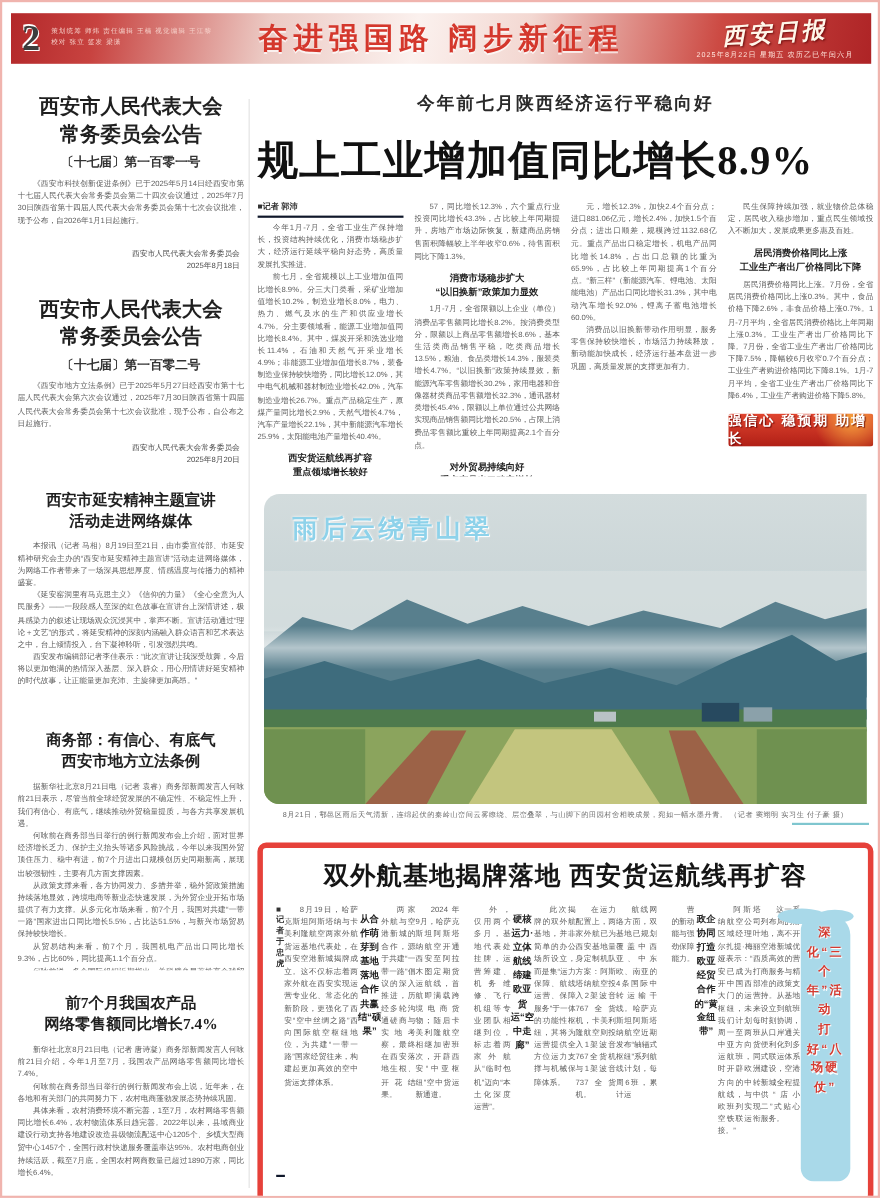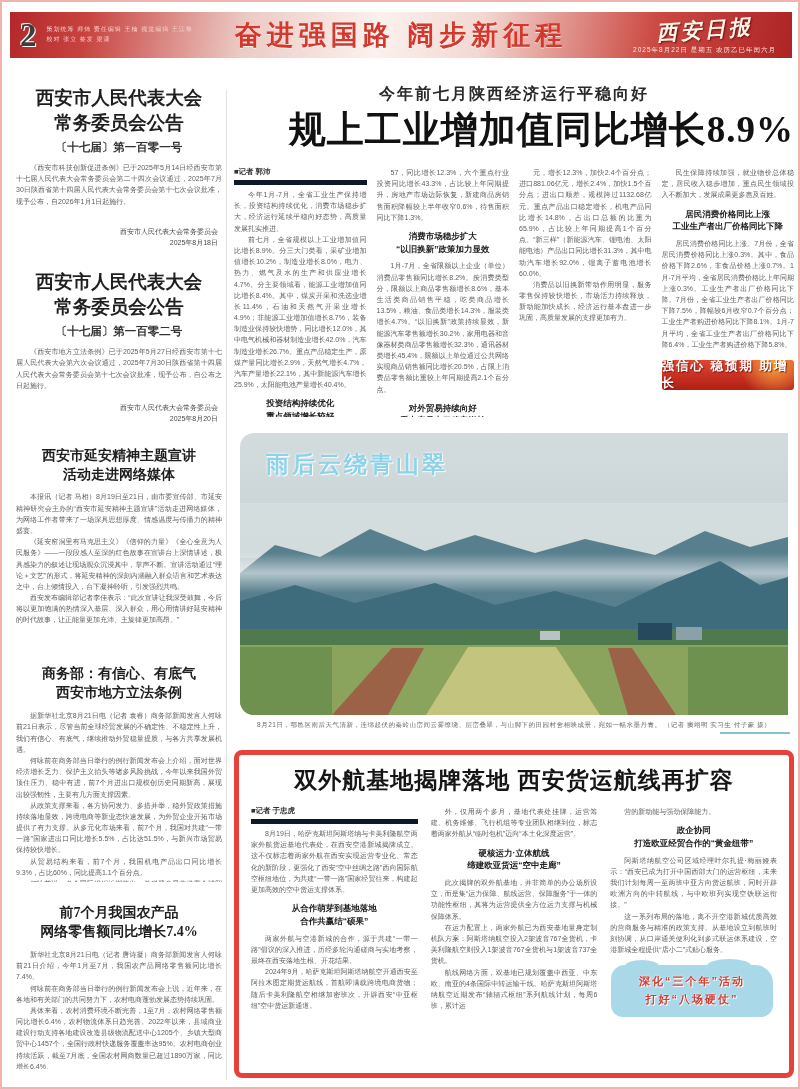--- a/index.html
+++ b/index.html
@@ -31,47 +31,47 @@
   .la-title.small { font-size:14px; }
   .la-sub { text-align:center; font-size:11.5px; font-weight:700; color:#333; margin-top:4px;
     font-family:"Liberation Serif",serif; }
   .la-body { margin-top:7px; overflow:hidden; }
   .la-body p, .mb p { font-size:7px; line-height:1.6; color:#5d5d5d; text-align:justify; text-indent:2em; }
   .la-sign { text-align:right; font-size:7px; color:#4a4a4a; line-height:1.6; margin-top:2px; padding-right:4px;}
 
   
   .main-col { position:absolute; left:232px; top:82px; width:560px; }
   .kicker { text-align:center; font-size:16px; font-weight:700; color:#2a2a2a; letter-spacing:2px; }
-  .headline { text-align:right; font-size:37px; font-weight:900; color:#111; letter-spacing:1px;
-    margin-top:0; white-space:nowrap; }
+  .headline { text-align:left; font-size:37px; font-weight:900; color:#111; letter-spacing:1px;
+    margin-top:16px; white-space:nowrap; }
   .headline .num { font-family:"Liberation Serif","DejaVu Serif",serif; font-weight:700; }
   .body-cols { display:flex; gap:10px; margin-top:12px; height:250px; overflow:hidden; }
   .bcol { flex:1; overflow:hidden; }
-  .byline { font-size:7.5px; font-weight:700; color:#333; border-bottom:5px solid #0f172a; padding-bottom:3px; margin-bottom:4px; }
+  .byline { font-size:7.5px; font-weight:700; color:#333; border-bottom:2px solid #0f172a; padding-bottom:3px; margin-bottom:4px; }
   .subhead { font-size:8.5px; font-weight:800; color:#222; text-align:center; line-height:1.5;
     margin:7px 0 5px; white-space:pre-line; }
   .badge-red { margin-top:10px; height:30px; border-radius:3px; display:flex; align-items:center; justify-content:center;
     background:radial-gradient(circle at 85% 15%, #f6a13c 0%, rgba(246,161,60,0) 30%),
                linear-gradient(180deg,#e0452f 0%,#b01f16 100%);
     color:#fff; font-weight:800; font-size:12.5px; letter-spacing:2px;
     text-shadow:1px 1px 1px rgba(90,0,0,.7); }
 
   
   .photo-fig { position:relative; margin:16px 0 0 6px; width:589px; height:282px; border-radius:14px; overflow:hidden; }
   .photo-title { position:absolute; left:26px; top:16px; font-size:23px; font-weight:800; color:#8ed2ea;
     letter-spacing:3px; text-shadow:0 0 3px #fff,1px 1px 0 rgba(255,255,255,.9); }
   .photo-caption { margin-top:6px; text-align:center; font-size:6.5px; color:#6b6b6b; letter-spacing:.5px; }
   .teal-rule { position:absolute; right:4px; margin-top:2px; width:70px; height:2px; background:#7fc6cf; }
 
   
   .featured { position:relative; margin-top:20px; width:560px; height:328px;
     border:5px solid #e6413a; border-radius:8px; background:#fff; padding:10px 12px 8px; overflow:hidden; }
   .f-headline { text-align:center; font-size:23px; font-weight:900; color:#151515; letter-spacing:1px; }
   .f-cols { display:flex; gap:13px; margin-top:10px; height:252px; overflow:hidden; }
-  .fcol { flex:1; overflow:hidden; display:flex; flex-direction:column; }
+  .fcol { flex:1; overflow:hidden; display:flex; flex-direction:row; }
   .badge-teal { position:relative; margin:10px 4px 0 auto; width:162px; min-height:52px; background:#a9d9e9;
     border-radius:14px 18px 12px 12px; padding:8px 6px 6px; text-align:center; }
   .badge-teal::before { content:""; position:absolute; top:-5px; left:14px; width:34px; height:12px;
     background:#a9d9e9; border-radius:50%; }
   .badge-teal::after { content:""; position:absolute; top:-6px; right:22px; width:44px; height:14px;
     background:#a9d9e9; border-radius:50%; }
   .badge-teal div { position:relative; font-size:11px; font-weight:700; color:#d63a30; letter-spacing:2px;
     line-height:1.6; text-shadow:0 0 2px #fff,1px 1px 0 #fff; }
 </style>
 </head>
@@ -160,21 +160,21 @@
   <div class="main-col">
 
     <div class="kicker">今年前七月陕西经济运行平稳向好</div>
     <div class="headline"><span>规上工业增加值同比增长</span><span class="num">8.9%</span></div>
 
     <div class="body-cols">
       <div class="bcol mb">
         <div class="byline">■记者 郭沛</div>
         <p>今年1月-7月，全省工业生产保持增长，投资结构持续优化，消费市场稳步扩大，经济运行延续平稳向好态势，高质量发展扎实推进。</p>
         <p>前七月，全省规模以上工业增加值同比增长8.9%。分三大门类看，采矿业增加值增长10.2%，制造业增长8.0%，电力、热力、燃气及水的生产和供应业增长4.7%。分主要领域看，能源工业增加值同比增长8.4%。其中，煤炭开采和洗选业增长11.4%，石油和天然气开采业增长4.9%；非能源工业增加值增长8.7%，装备制造业保持较快增势，同比增长12.0%，其中电气机械和器材制造业增长42.0%，汽车制造业增长26.7%。重点产品稳定生产，原煤产量同比增长2.9%，天然气增长4.7%，汽车产量增长22.1%，其中新能源汽车增长25.9%，太阳能电池产量增长40.4%。</p>
-        <div class="subhead">投资结构持续优化
+        <div class="subhead">西安货运航线再扩容
 重点领域增长较好</div>
 
       </div>
       <div class="bcol mb">
         <p>57，同比增长12.3%，六个重点行业投资同比增长43.3%，占比较上年同期提升，房地产市场边际恢复，新建商品房销售面积降幅较上半年收窄0.6%，待售面积同比下降1.3%。</p>
         <div class="subhead">消费市场稳步扩大
 “以旧换新”政策加力显效</div>
         <p>1月-7月，全省限额以上企业（单位）消费品零售额同比增长8.2%。按消费类型分，限额以上商品零售额增长8.6%，基本生活类商品销售平稳，吃类商品增长13.5%，粮油、食品类增长14.3%，服装类增长4.7%。“以旧换新”政策持续显效，新能源汽车零售额增长30.2%，家用电器和音像器材类商品零售额增长32.3%，通讯器材类增长45.4%，限额以上单位通过公共网络实现商品销售额同比增长20.5%，占限上消费品零售额比重较上年同期提高2.1个百分点。</p>
         <div class="subhead">对外贸易持续向好
 重点产品出口稳定增长</div>

